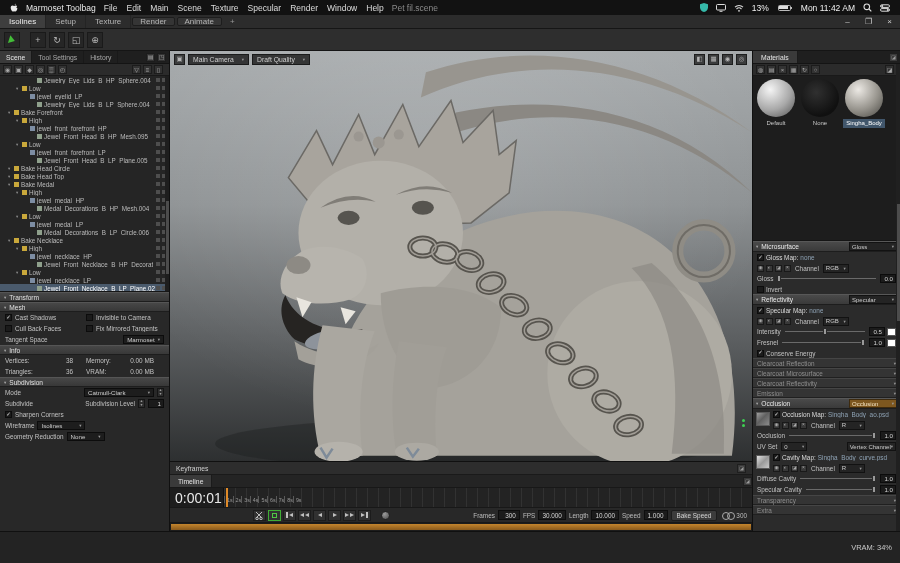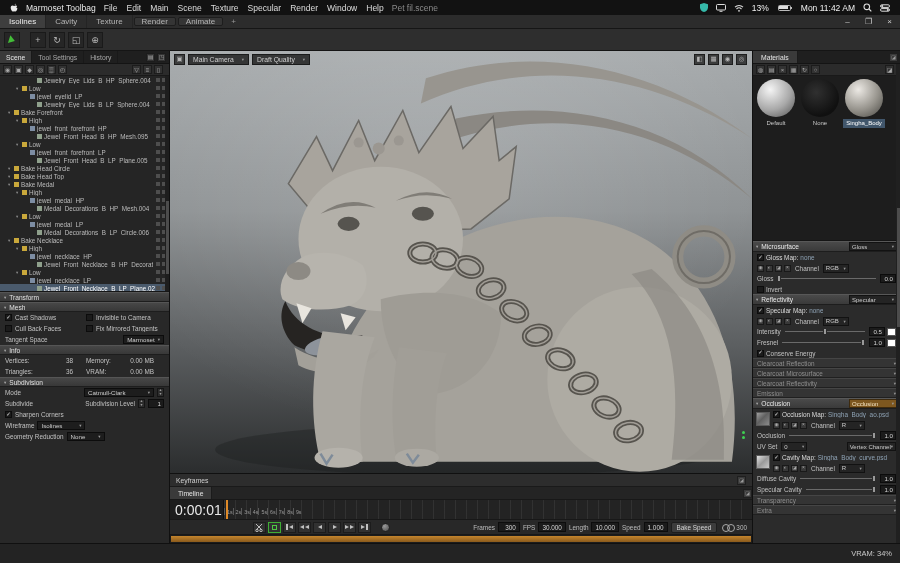--- a/index.html
+++ b/index.html
@@ -161,21 +161,21 @@
 .maprows{position:relative;padding-left:18px}
 .maprows .mrow{padding-left:2px}
 .thumb{position:absolute;left:3px;top:3px;width:14px;height:14px;border:1px solid #5a5a5a}
 .thumb.ao{background:linear-gradient(135deg,#9e9e9e,#606060 45%,#8a8a8a)}
 .thumb.cav{background:linear-gradient(135deg,#e2e2e2,#9a9a9a 50%,#c8c8c8)}
 .rfill{flex:1}
 .rscroll{position:absolute;right:0;top:13px;bottom:0;width:4px;background:#202020}
 .rscroll i{position:absolute;left:.5px;right:.5px;top:30%;height:25%;background:#4c4c4c;display:block}
 
 
-.statusbar{height:20px;flex:0 0 auto;background:#232323;border-top:1px solid #101010;display:flex;align-items:center;justify-content:flex-end;padding:8px 8px;font-size:7.5px;color:#c9c9c9}
+.statusbar{height:32px;flex:0 0 auto;background:#232323;border-top:1px solid #101010;display:flex;align-items:center;justify-content:flex-end;padding:8px 8px;font-size:7.5px;color:#c9c9c9}
 </style>
 </head>
 <body>
 
 <div id="app">
 
   <div class="menubar">
     <span class="sicon">
         <svg width="8" height="9" viewBox="0 0 8 9">
           <path d="M6.4 4.8c0-1 .8-1.5.8-1.5S6.7 2.5 5.6 2.5c-.7 0-1 .4-1.5.4s-.9-.4-1.5-.4C1.5 2.5.7 3.4.7 4.8c0 1.8 1.3 3.7 2.2 3.7.5 0 .7-.3 1.2-.3s.7.3 1.2.3c.9 0 2.1-1.9 2.1-3.3zM4.9 1.9c.5-.1.9-.6 1-1.2-.6.1-1.1.5-1.2 1.2z" fill="#e8e8e8"></path>
@@ -232,21 +232,21 @@
       </span>
   </div>
 
   <div class="titlebar">
     <div class="ttabs">
 
     <div class="ttab active">
           <span>Isolines</span>
         </div>
         <div class="ttab">
-          <span>Cavity</span>
+          <span>Setup</span>
         </div>
         <div class="ttab">
           <span>Texture</span>
         </div>
         <div class="ttab btn">
           <span>Render</span>
         </div>
         <div class="ttab btn">
           <span>Animate</span>
         </div>

